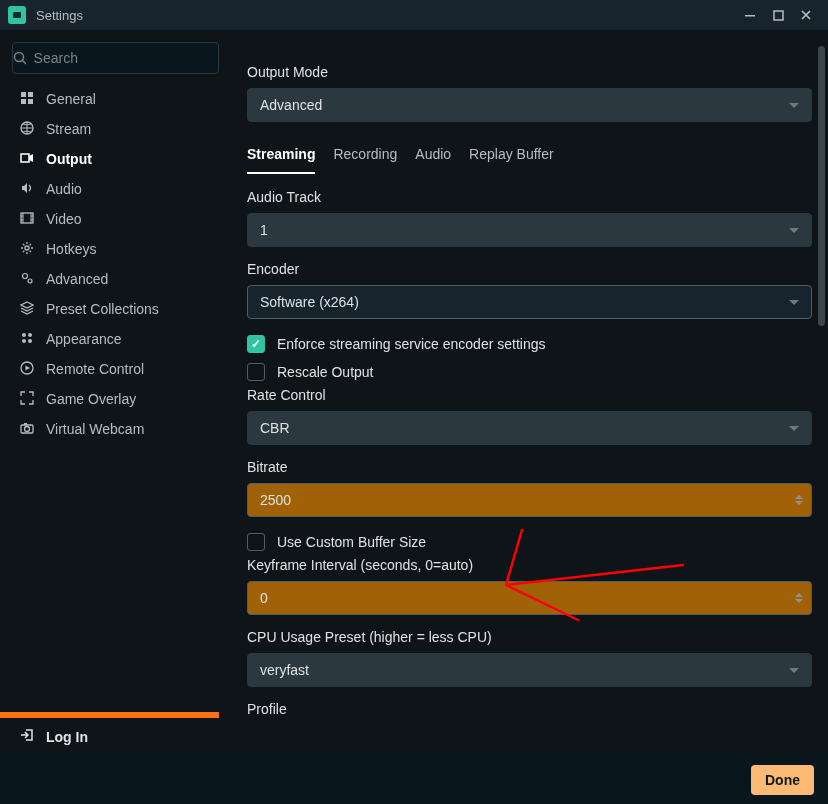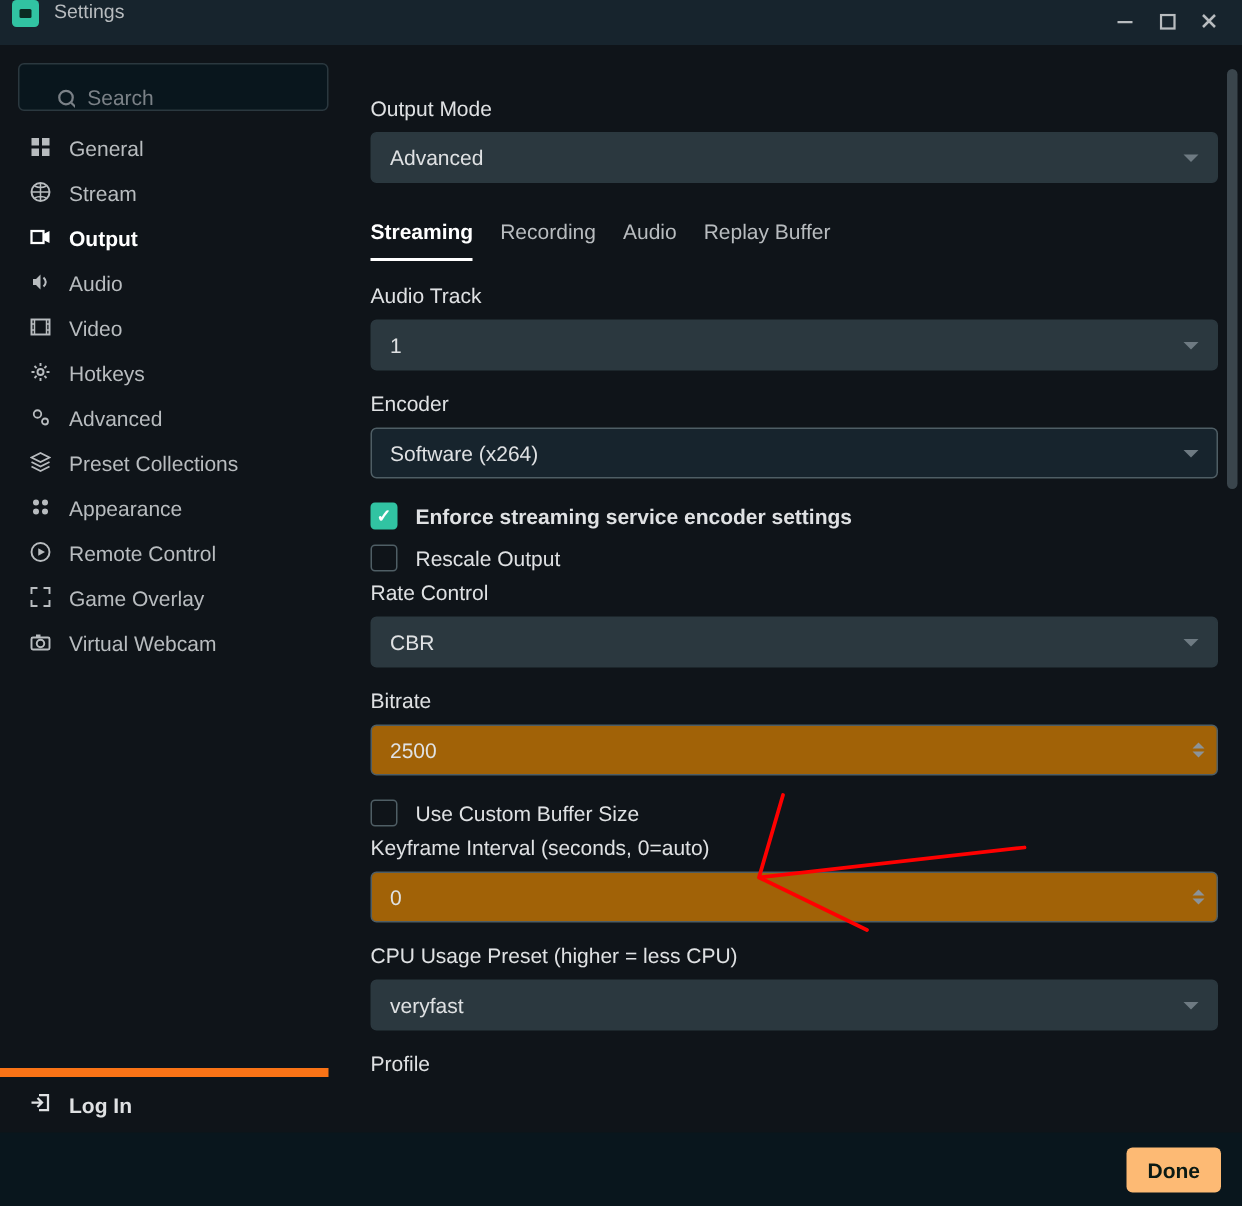--- a/index.html
+++ b/index.html
@@ -9,20 +9,21 @@
   font-family: -apple-system, BlinkMacSystemFont, "Segoe UI", sans-serif;
   font-size: 14px;
   color: #dfe1e3;
   overflow: hidden;
   position: relative;
 }
 .titlebar {
   height: 30px;
   background: #17242d;
   display: flex;
+  align-items: center;
   padding: 0 8px;
 }
 .titlebar .app-icon {
   width: 18px; height: 18px;
   background: #31c3a2;
   border-radius: 3px;
   margin-right: 10px;
   display: flex; align-items:center; justify-content:center;
 }
 .titlebar .title { color: #b8bcbf; font-size: 13px; flex: 1; }
@@ -41,22 +42,22 @@
   width: 207px;
   display: flex;
   flex-direction: column;
 }
 .search-box {
   background: #09161d;
   border: 1px solid #2b383f;
   border-radius: 4px;
   height: 32px;
   display: flex;
-  align-items: flex-end;
-  padding: 0 25px;
+  align-items: center;
+  padding: 0 0;
   margin-bottom: 10px;
 }
 .search-box input {
   background: transparent;
   border: none;
   outline: none;
   color: #dfe1e3;
   font-size: 14px;
   width: 100%;
   margin-left: 8px;
@@ -180,21 +181,21 @@
   background: #31c3a2;
   border-color: #31c3a2;
 }
 .checkbox.checked::after {
   content: "✓";
   color: #fff;
   font-size: 12px;
   font-weight: 700;
 }
 .check-row .cb-label { color: #dfe1e3; }
-.check-row.bold .cb-label { font-weight: 700; }
+.check-row.bold .cb-label { font-weight: 400; }
 .footer-bar {
   position: absolute;
   bottom: 0; left: 0; right: 0;
   height: 49px;
   background: #09161d;
   display: flex;
   align-items: center;
   justify-content: flex-end;
   padding: 0 14px;
 }

